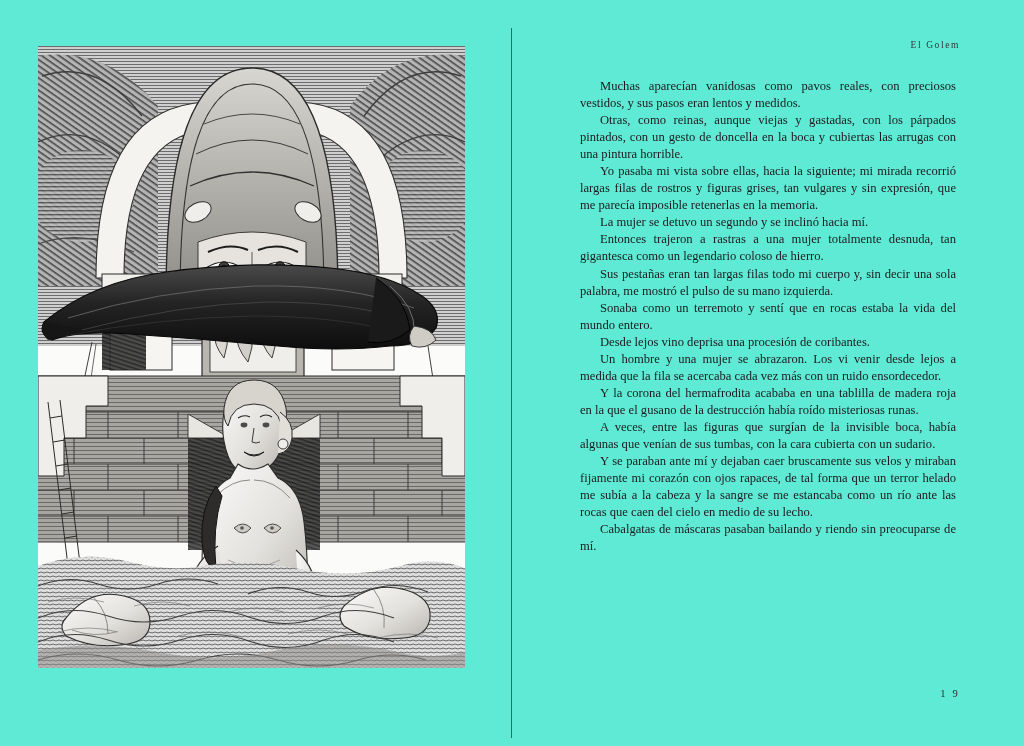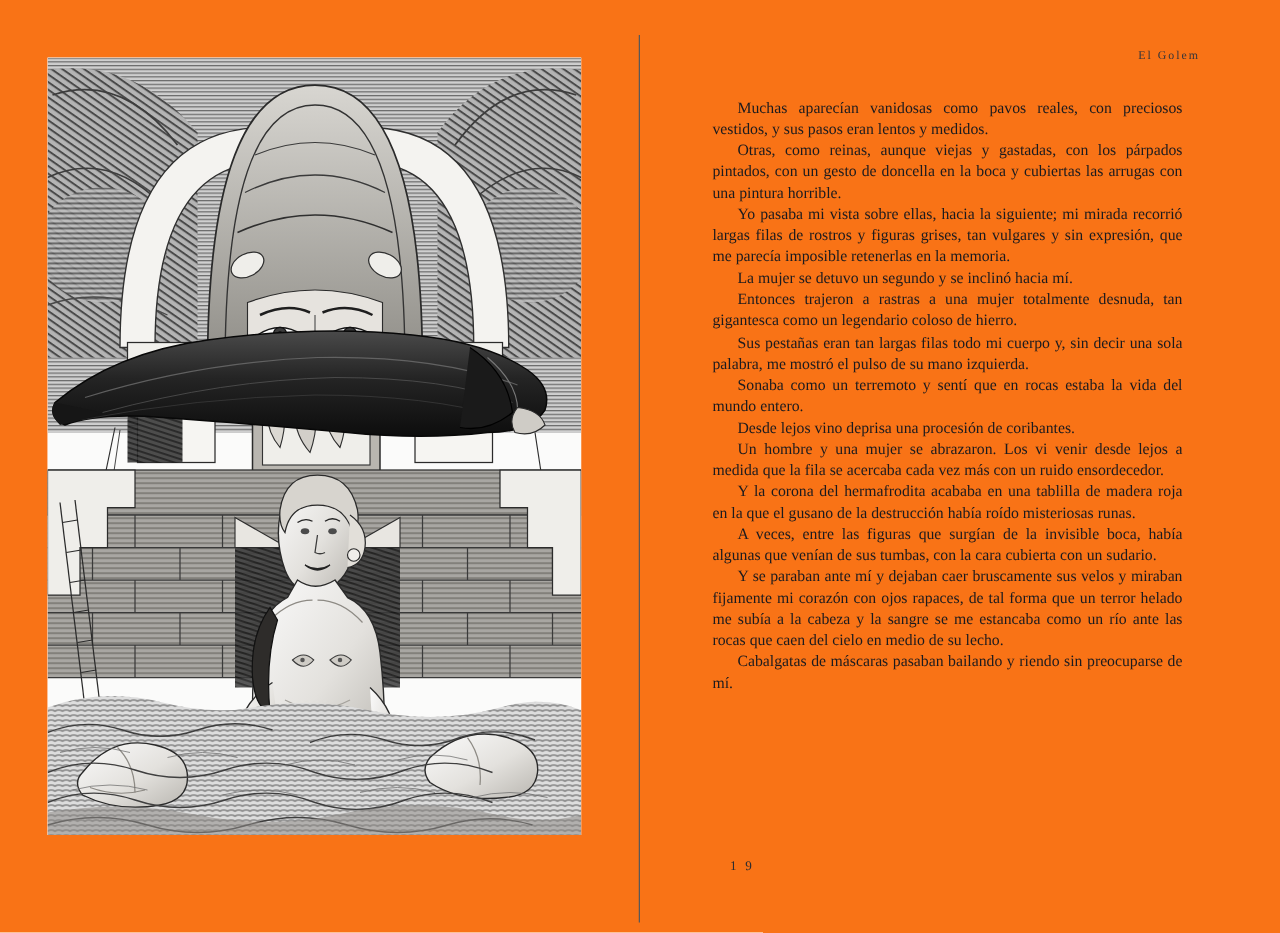--- a/index.html
+++ b/index.html
@@ -13,21 +13,21 @@
     position: relative;
     overflow: hidden;
     font-family: "Liberation Serif", serif;
     color: #1a1a1a;
   }
 
   
   #spread {
     position: absolute;
     inset: 0;
-    background: #f97316;
+    background: #5eead4;
   }
 
   
   #gutter-rule {
     position: absolute;
     left: 511px;
     top: 28px;
     width: 1px;
     height: 710px;
     background: #58585a;
@@ -63,42 +63,42 @@
     right: 64px;
     top: 40px;
     font-size: 9.5px;
     letter-spacing: 1.6px;
     color: #35353a;
     white-space: nowrap;
   }
 
   #textblock {
     position: absolute;
-    left: 59px;
+    left: 69px;
     top: 78px;
     width: 376px;
   }
 
   .para {
     margin: 0;
     text-indent: 20px;
     text-align: justify;
     font-size: 12.6px;
     line-height: 17.05px;
     color: #1b1b1f;
     hyphens: manual;
     -webkit-hyphens: manual;
   }
 
   #folio {
     position: absolute;
     left: 73px;
     top: 688px;
     width: 376px;
-    text-align: left;
+    text-align: right;
     font-size: 10.5px;
     letter-spacing: 2.2px;
     color: #2c2c30;
   }
 </style>
 </head>
 <body>
 
 <div id="spread">
 

